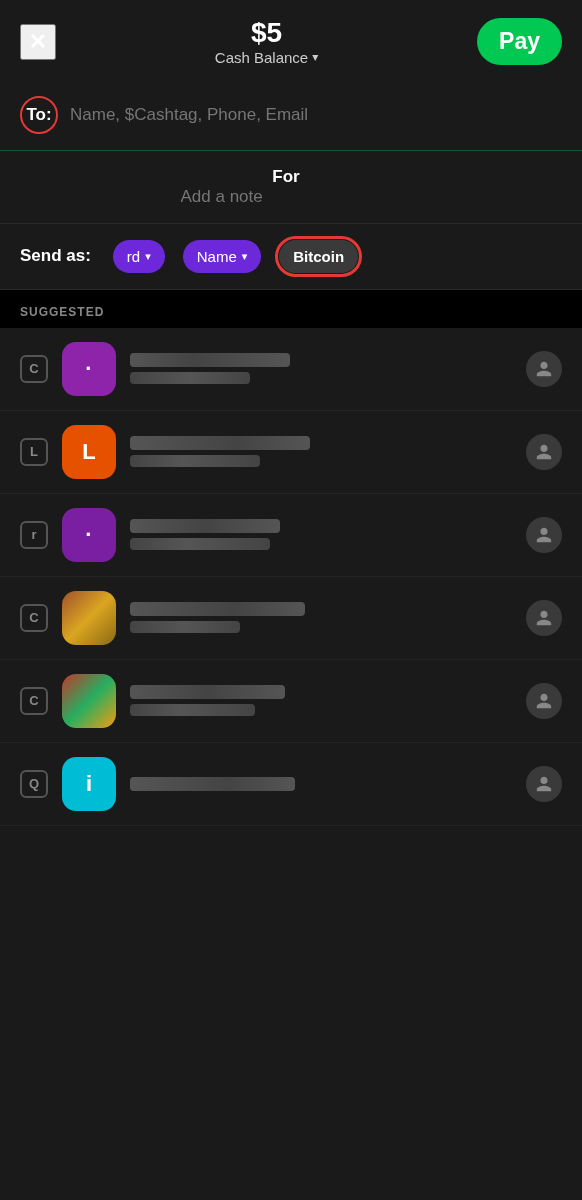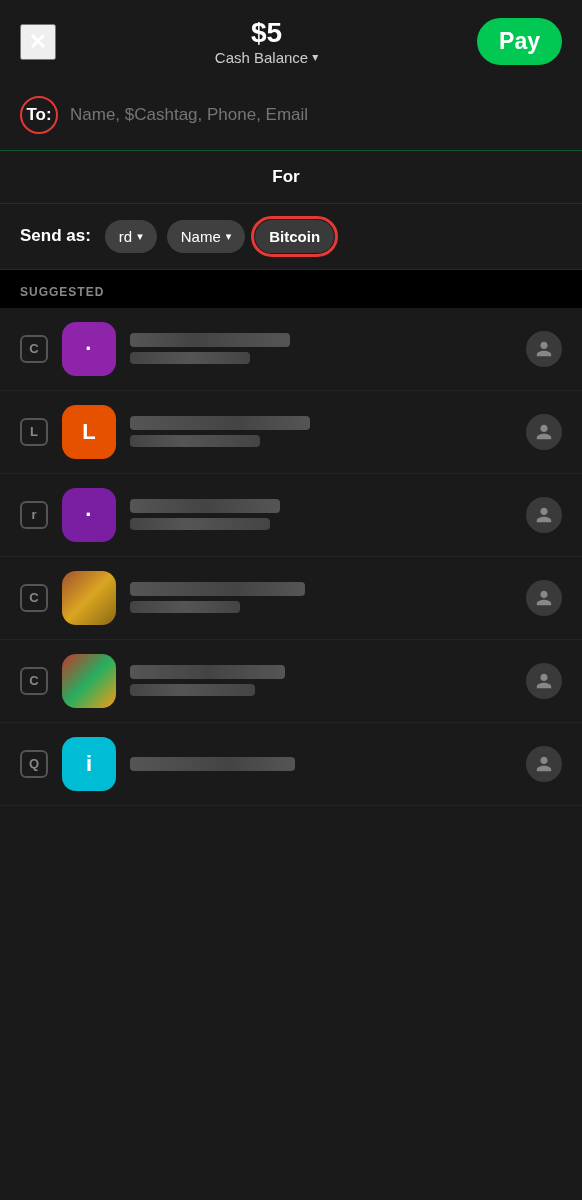--- a/index.html
+++ b/index.html
@@ -128,34 +128,34 @@
       color: #888888;
       font-size: 17px;
       flex: 1;
     }
 
     
     .send-as-section {
       display: flex;
       align-items: center;
       padding: 16px 20px;
-      gap: 10px;
+      gap: 18px;
       border-bottom: 1px solid #2a2a2a;
     }
 
     .send-as-label {
       font-weight: 700;
       font-size: 17px;
       color: #ffffff;
       margin-right: 4px;
       white-space: nowrap;
     }
 
     .send-as-btn {
-      background-color: #404040;
+      background-color: #6d28d9;
       color: #ffffff;
       border: none;
       border-radius: 20px;
       padding: 8px 14px;
       font-size: 15px;
       cursor: pointer;
       display: flex;
       align-items: center;
       gap: 5px;
       white-space: nowrap;
@@ -376,20 +376,21 @@
 
 <div class="to-section">
   <div class="to-label-circle">
     <span>To:</span>
   </div>
   <input class="to-input" type="text" placeholder="Name, $Cashtag, Phone, Email" style="">
 </div>
 
 <div class="for-section">
   <span class="for-label">For</span>
+  <input class="for-input" type="text" placeholder="Add a note" style="">
 </div>
 
 <div class="send-as-section">
   <span class="send-as-label">Send as:</span>
   <button class="send-as-btn">
     <span>rd</span>
     <span class="chevron-down">▾</span>
   </button>
   <button class="send-as-btn">
     <span>Name</span>

